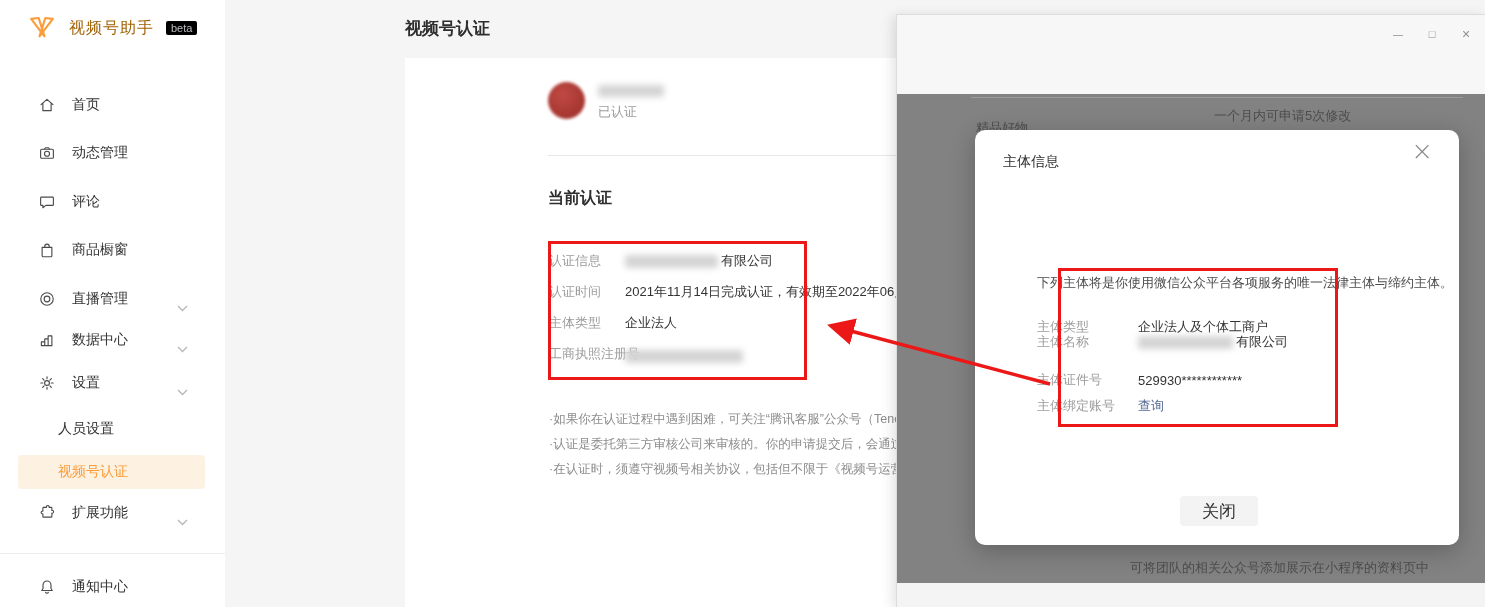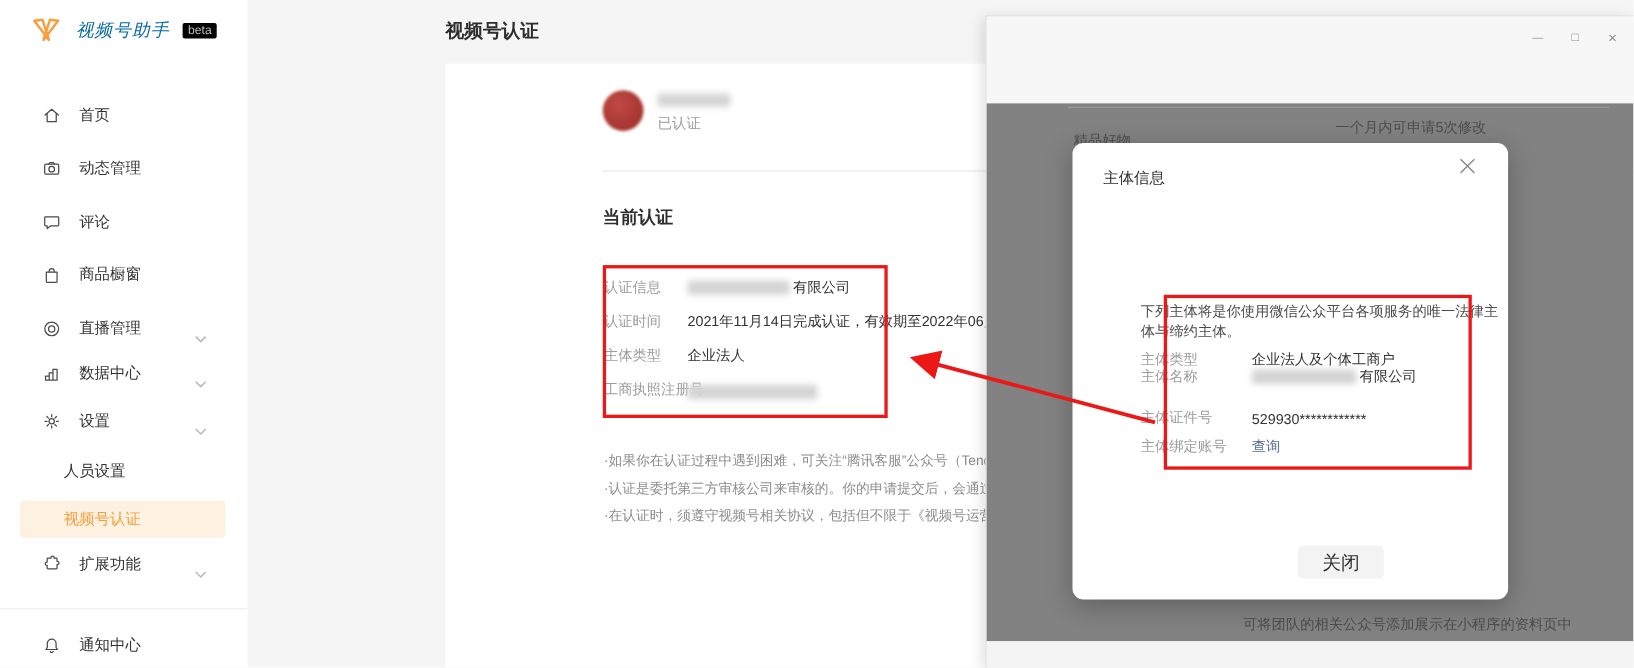--- a/index.html
+++ b/index.html
@@ -6,21 +6,21 @@
   html,body { width:1485px; height:607px; }
   body {
     font-family:"Liberation Sans","DejaVu Sans",sans-serif;
     background:#f5f5f6; color:#333; overflow:hidden; position:relative;
   }
   .screen { position:absolute; inset:0; width:1485px; height:607px; }
 
   
   .sidebar { position:absolute; left:0; top:0; width:225px; height:607px; background:#fff; z-index:2; }
   .logo-row { position:absolute; left:27px; top:13px; display:flex; align-items:center; gap:12px; }
-  .app-title { font-size:16px; color:#0369a1; letter-spacing:1px;font-style:italic; }
+  .app-title { font-size:16px; color:#a16207; letter-spacing:1px; }
   .beta-badge { background:#000000; color:#bdbdc2; font-size:11px; padding:1px 5px; border-radius:2px; }
   .nav-item { position:absolute; left:0; width:225px; height:24px; display:flex; align-items:flex-start;
               padding-left:38px; gap:16px; font-size:14px; color:#333; cursor:pointer; }
   .nav-item svg { flex:0 0 auto; }
   .nav-sub { padding-left:58px; }
   .chevron { position:absolute; right:37px; top:9px; }
   .active-pill { position:absolute; left:18px; top:455px; width:187px; height:34px; border-radius:4px;
                  background:#fdf1e1; color:#fa9d3b; font-size:14px; display:flex; align-items:center;
                  padding-left:40px; cursor:pointer; }
   .side-divider { position:absolute; left:0; top:553px; width:225px; height:1px; background:#ededee; }
@@ -49,21 +49,21 @@
   .win-controls { position:absolute; right:10px; top:10px; display:flex; align-items:center; gap:16px;
                   color:#8f8f8f; }
   .win-btn { width:18px; height:18px; display:flex; align-items:center; justify-content:center;
              font-size:12px; cursor:pointer; }
   .dim { position:absolute; left:0; top:79px; width:100%; height:489px; background:#828282; overflow:hidden; }
   .dim-line { position:absolute; left:74px; top:3px; width:492px; height:1px; background:#9c9c9c; }
   .dim-text { position:absolute; color:#4d4d4d; font-size:13px; white-space:nowrap; }
   .win-bottom { position:absolute; left:0; top:568px; width:100%; height:25px; background:#f4f4f5; }
 
   
-  .dialog { position:absolute; left:975px; top:130px; width:396px; height:415px; background:#fff;
+  .dialog { position:absolute; left:975px; top:130px; width:484px; height:415px; background:#fff;
             border-radius:10px; box-shadow:0 6px 24px rgba(0,0,0,.25); z-index:20; }
   .dialog-title { position:absolute; left:28px; top:23px; font-size:14px; color:#2e2e2e; }
   .dialog-close { position:absolute; right:26px; top:8px; font-size:26px; font-weight:100; color:#8a8a8a;
                   cursor:pointer; line-height:1; font-family:"DejaVu Sans",sans-serif; }
   .dialog-intro { position:absolute; left:62px; top:144px; font-size:13px; color:#4c4c4c; }
   .dlg-row { position:absolute; left:62px; display:flex; align-items:center; font-size:13px; white-space:nowrap; }
   .dlg-label { width:101px; color:#9c9c9c; flex:0 0 auto; }
   .dlg-value { color:#333; display:flex; align-items:center; }
   .link { color:#576b95; cursor:pointer; }
   .close-btn { position:absolute; left:205px; top:366px; width:78px; height:30px; background:#f3f3f3;

